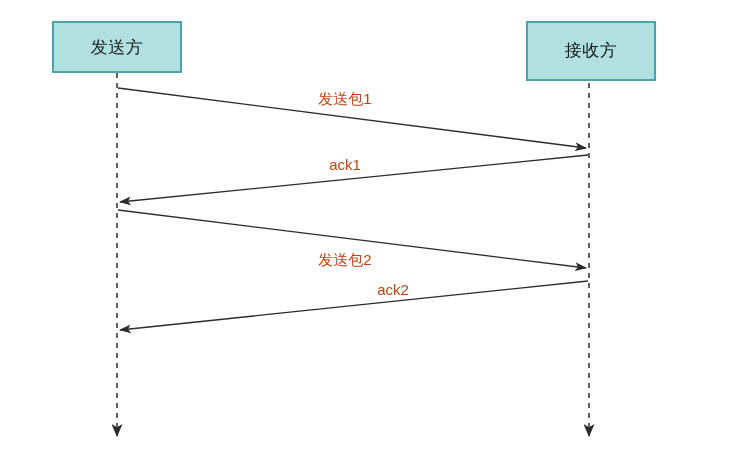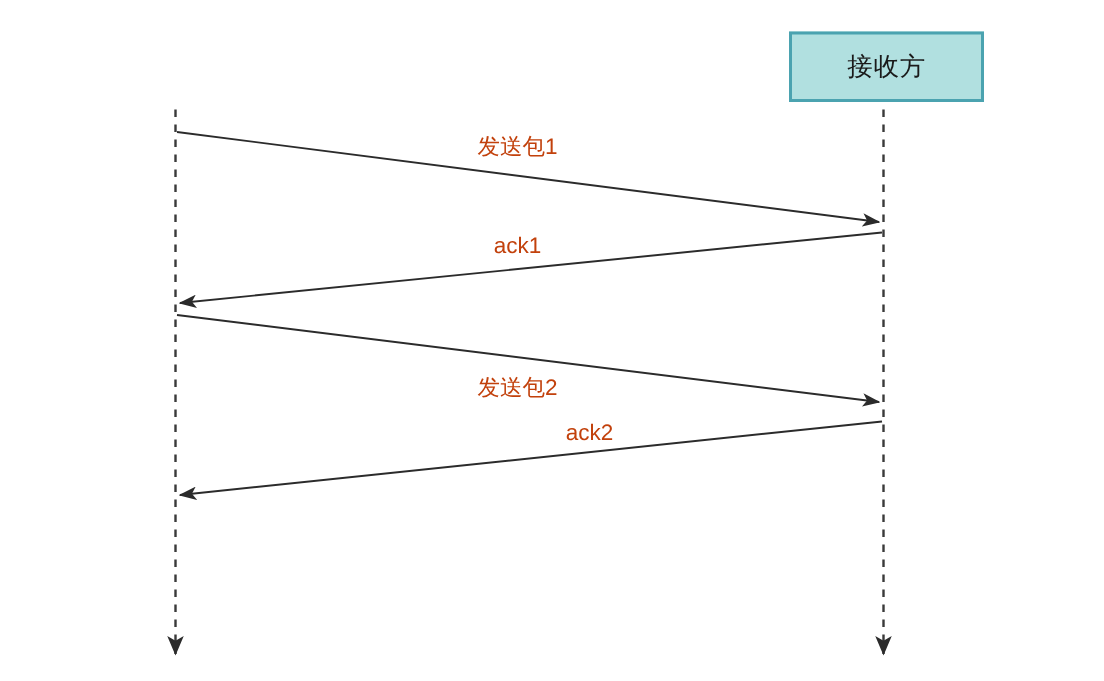--- a/index.html
+++ b/index.html
@@ -70,22 +70,25 @@
 
     <line class="lifeline" x1="117" y1="73" x2="117" y2="436" stroke="#3a3a3a" stroke-width="1.6" stroke-dasharray="5,5" marker-end="url(#arrow-down)"></line>
     <line class="lifeline" x1="589" y1="73" x2="589" y2="436" stroke="#3a3a3a" stroke-width="1.6" stroke-dasharray="5,5" marker-end="url(#arrow-down)"></line>
 
     <line x1="118" y1="88" x2="586" y2="148" stroke="#2b2b2b" stroke-width="1.3" marker-end="url(#arrow-right)"></line>
     <line x1="588" y1="155" x2="120" y2="202" stroke="#2b2b2b" stroke-width="1.3" marker-end="url(#arrow-left)"></line>
     <line x1="118" y1="210" x2="586" y2="268" stroke="#2b2b2b" stroke-width="1.3" marker-end="url(#arrow-right)"></line>
     <line x1="588" y1="281" x2="120" y2="330" stroke="#2b2b2b" stroke-width="1.3" marker-end="url(#arrow-left)"></line>
   </svg>
 
+  <div class="actor-box" style="left:52px; top:21px; width:130px; height:52px;">
+    <span class="actor-label">发送方</span>
+  </div>
 
-  <div class="actor-box" style="left:526px; top:21px; width:130px; height:47px;">
+  <div class="actor-box" style="left:526px; top:21px; width:130px; height:60px;font-family:Liberation Mono, monospace;">
     <span class="actor-label">接收方</span>
   </div>
 
   <div class="msg-label" style="left:345px; top:98px;">发送包1</div>
 
   <div class="msg-label" style="left:345px; top:164px;">ack1</div>
 
   <div class="msg-label" style="left:345px; top:225px;margin-top:34px;">发送包2</div>
 
   <div class="msg-label" style="left:345px; top:289px;margin-left:48px;">ack2</div>

